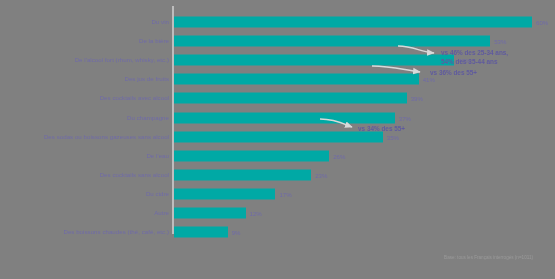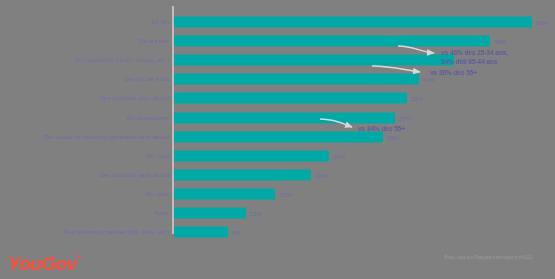--- a/index.html
+++ b/index.html
@@ -191,14 +191,13 @@
         </marker>
       </defs>
       <path d="M398,40 C414,40 420,46 434,47" stroke="#d9d9d9" stroke-width="1.4" fill="none" marker-end="url(#ah)"></path>
       <path d="M372,60 C392,60 404,64 420,66" stroke="#d9d9d9" stroke-width="1.4" fill="none" marker-end="url(#ah)"></path>
       <path d="M320,113 C336,113 344,118 352,121" stroke="#d9d9d9" stroke-width="1.4" fill="none" marker-end="url(#ah)"></path>
     </svg>
   </div>
 
   <div class="footnote">Base: tous les Français interrogés (n=1011)</div>
 
-  <div class="logo"><span>YouGov</span><span class="tick"></span></div>
 </div>
 
 </body></html>

